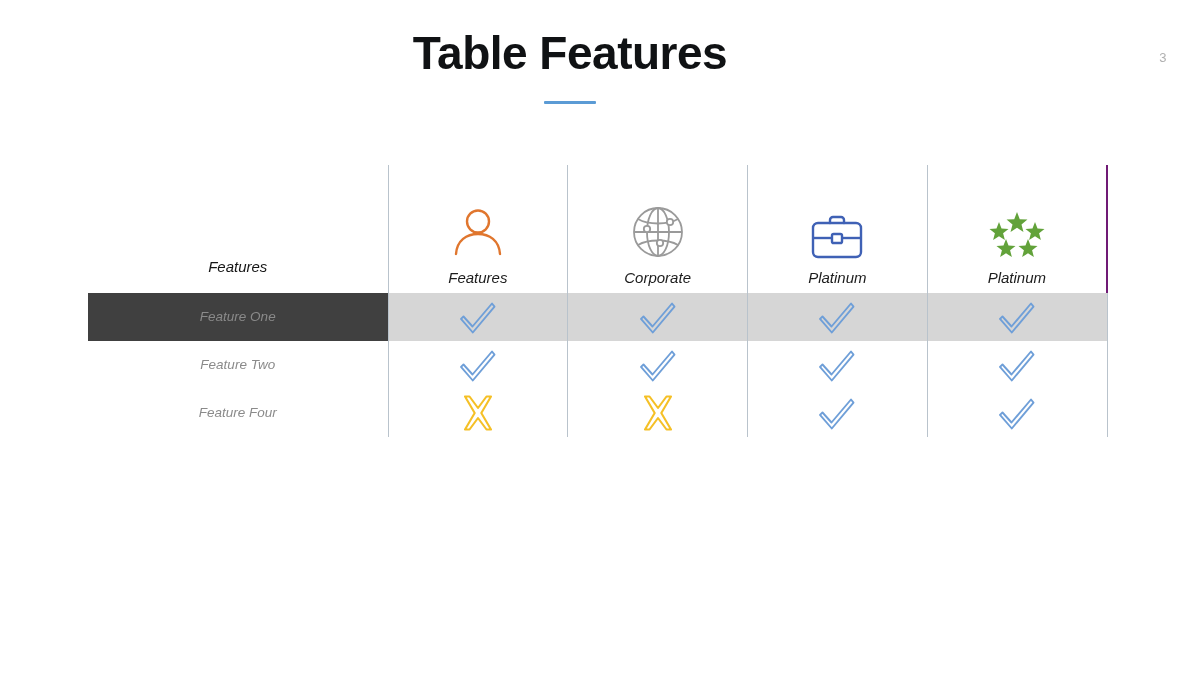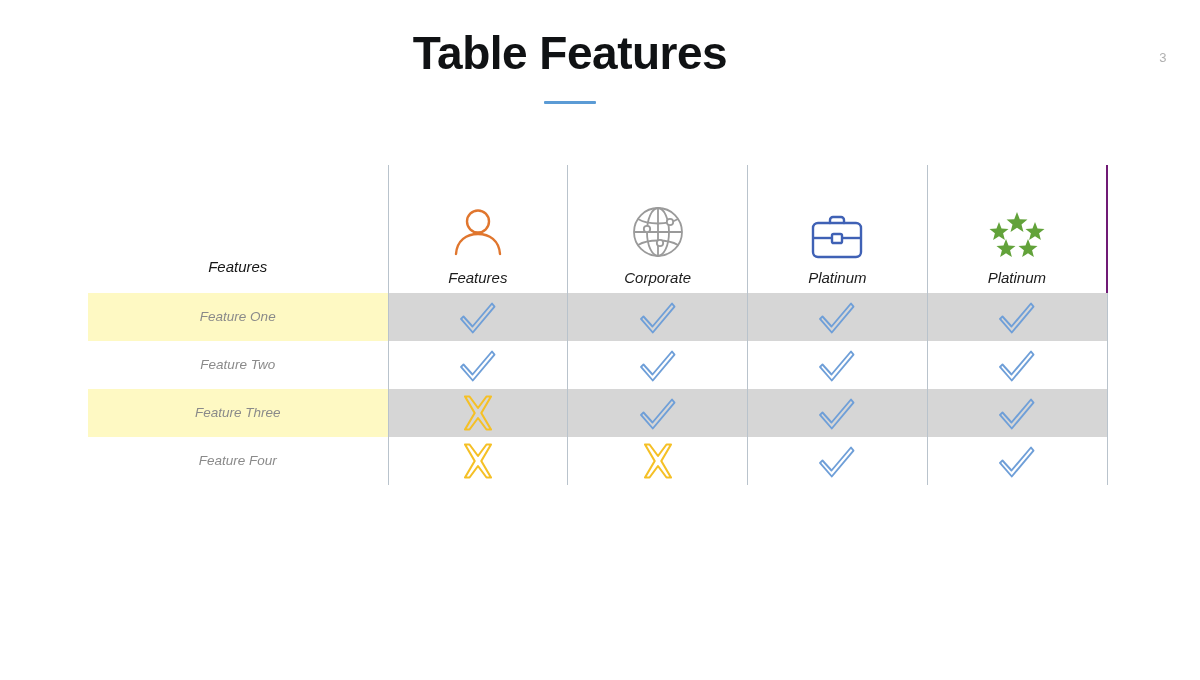--- a/index.html
+++ b/index.html
@@ -111,21 +111,21 @@
   .body-row td.feature-cell {
     border-left: 0;
   }
   .body-row td.last-cell {
     border-right: 1px solid #b9c3cc;
   }
   .body-row.striped td {
     background: #d6d6d6;
   }
   .body-row.striped td.feature-cell {
-    background: #fef9c3;
+    background: #404040;
   }
   .feature-label {
     font-size: 13.5px;
     color: #8a8a8a;
     line-height: 1;
   }
   .mark {
     display: inline-flex;
     align-items: center;
     justify-content: center;
@@ -250,45 +250,20 @@
               <svg width="40" height="40" viewBox="0 0 40 40" xmlns="http://www.w3.org/2000/svg">
                 <path d="M5.5 19.5 L14.5 29.5 L34 6.5 L36.5 9.6 L14.8 35.5 L3 21.9 Z" fill="none" stroke="#6f9fd8" stroke-width="1.9" stroke-linejoin="round" stroke-linecap="round"></path>
               </svg>
             </span></td>
           <td class="last-cell"><span class="mark">
               <svg width="40" height="40" viewBox="0 0 40 40" xmlns="http://www.w3.org/2000/svg">
                 <path d="M5.5 19.5 L14.5 29.5 L34 6.5 L36.5 9.6 L14.8 35.5 L3 21.9 Z" fill="none" stroke="#6f9fd8" stroke-width="1.9" stroke-linejoin="round" stroke-linecap="round"></path>
               </svg>
             </span></td>
         </tr>
-        <tr class="body-row striped">
-          <td class="feature-cell">
-            <div class="feature-label">Feature Three</div>
-          </td>
-          <td><span class="mark">
-              <svg width="38" height="40" viewBox="0 0 38 40" xmlns="http://www.w3.org/2000/svg">
-                <path d="M6 3.5 L10.5 3.5 L19 15 L27.5 3.5 L32 3.5 L22.3 20 L32 36.5 L27.5 36.5 L19 25 L10.5 36.5 L6 36.5 L15.7 20 Z" fill="none" stroke="#f5c026" stroke-width="2.1" stroke-linejoin="round" stroke-linecap="round"></path>
-              </svg>
-            </span></td>
-          <td><span class="mark">
-              <svg width="40" height="40" viewBox="0 0 40 40" xmlns="http://www.w3.org/2000/svg">
-                <path d="M5.5 19.5 L14.5 29.5 L34 6.5 L36.5 9.6 L14.8 35.5 L3 21.9 Z" fill="none" stroke="#6f9fd8" stroke-width="1.9" stroke-linejoin="round" stroke-linecap="round"></path>
-              </svg>
-            </span></td>
-          <td><span class="mark">
-              <svg width="40" height="40" viewBox="0 0 40 40" xmlns="http://www.w3.org/2000/svg">
-                <path d="M5.5 19.5 L14.5 29.5 L34 6.5 L36.5 9.6 L14.8 35.5 L3 21.9 Z" fill="none" stroke="#6f9fd8" stroke-width="1.9" stroke-linejoin="round" stroke-linecap="round"></path>
-              </svg>
-            </span></td>
-          <td class="last-cell"><span class="mark">
-              <svg width="40" height="40" viewBox="0 0 40 40" xmlns="http://www.w3.org/2000/svg">
-                <path d="M5.5 19.5 L14.5 29.5 L34 6.5 L36.5 9.6 L14.8 35.5 L3 21.9 Z" fill="none" stroke="#6f9fd8" stroke-width="1.9" stroke-linejoin="round" stroke-linecap="round"></path>
-              </svg>
-            </span></td>
-        </tr>
         <tr class="body-row">
           <td class="feature-cell">
             <div class="feature-label">Feature Four</div>
           </td>
           <td><span class="mark">
               <svg width="38" height="40" viewBox="0 0 38 40" xmlns="http://www.w3.org/2000/svg">
                 <path d="M6 3.5 L10.5 3.5 L19 15 L27.5 3.5 L32 3.5 L22.3 20 L32 36.5 L27.5 36.5 L19 25 L10.5 36.5 L6 36.5 L15.7 20 Z" fill="none" stroke="#f5c026" stroke-width="2.1" stroke-linejoin="round" stroke-linecap="round"></path>
               </svg>
             </span></td>
           <td><span class="mark">

